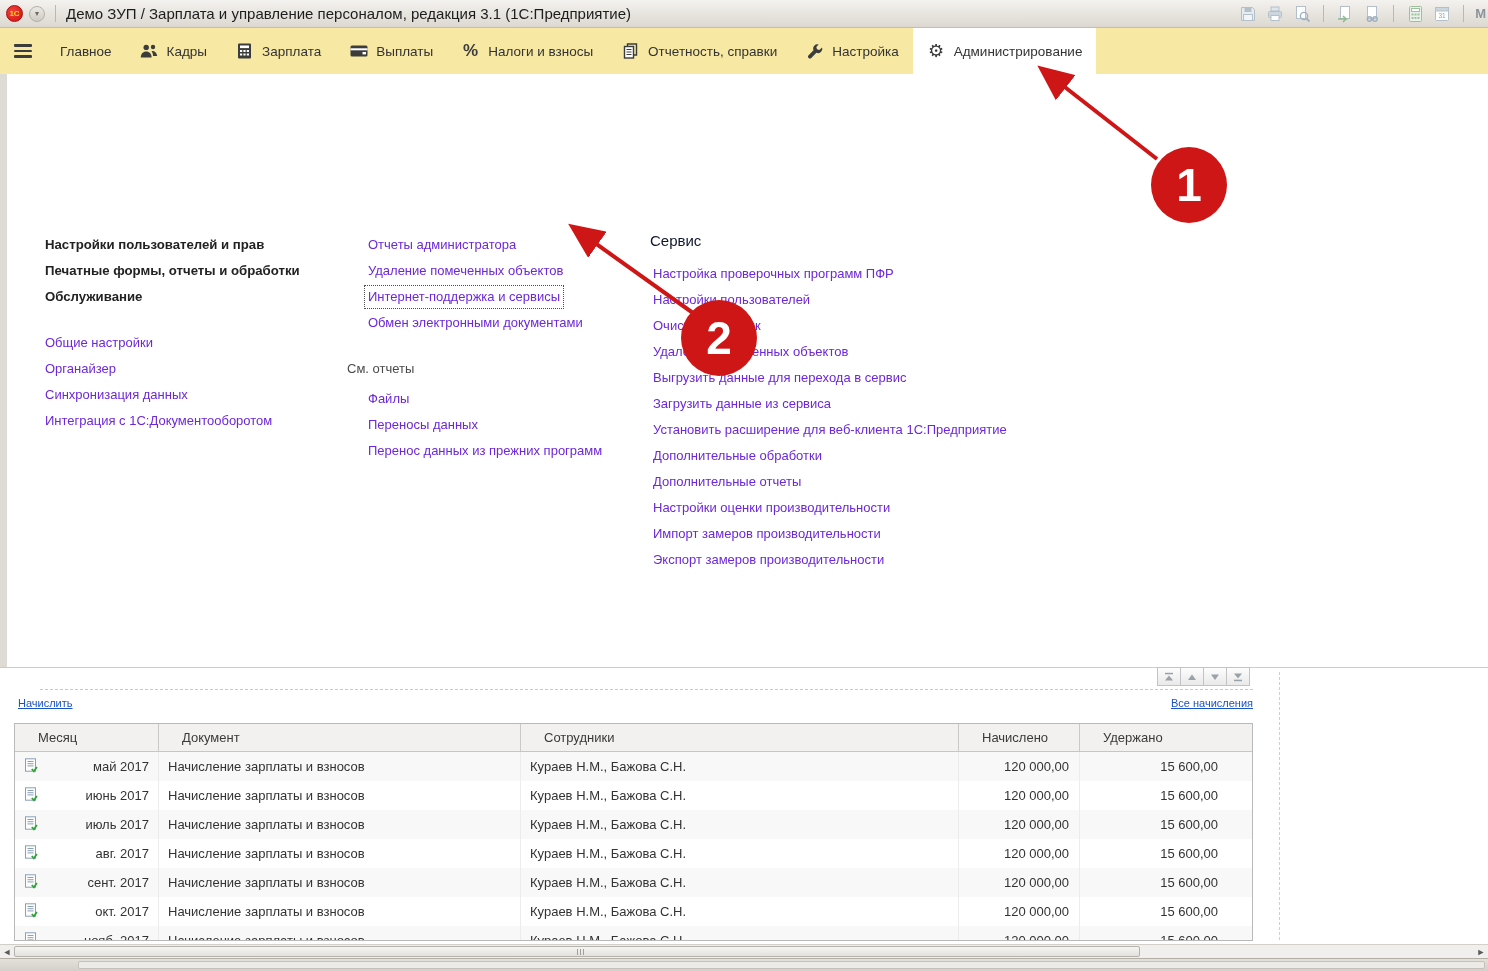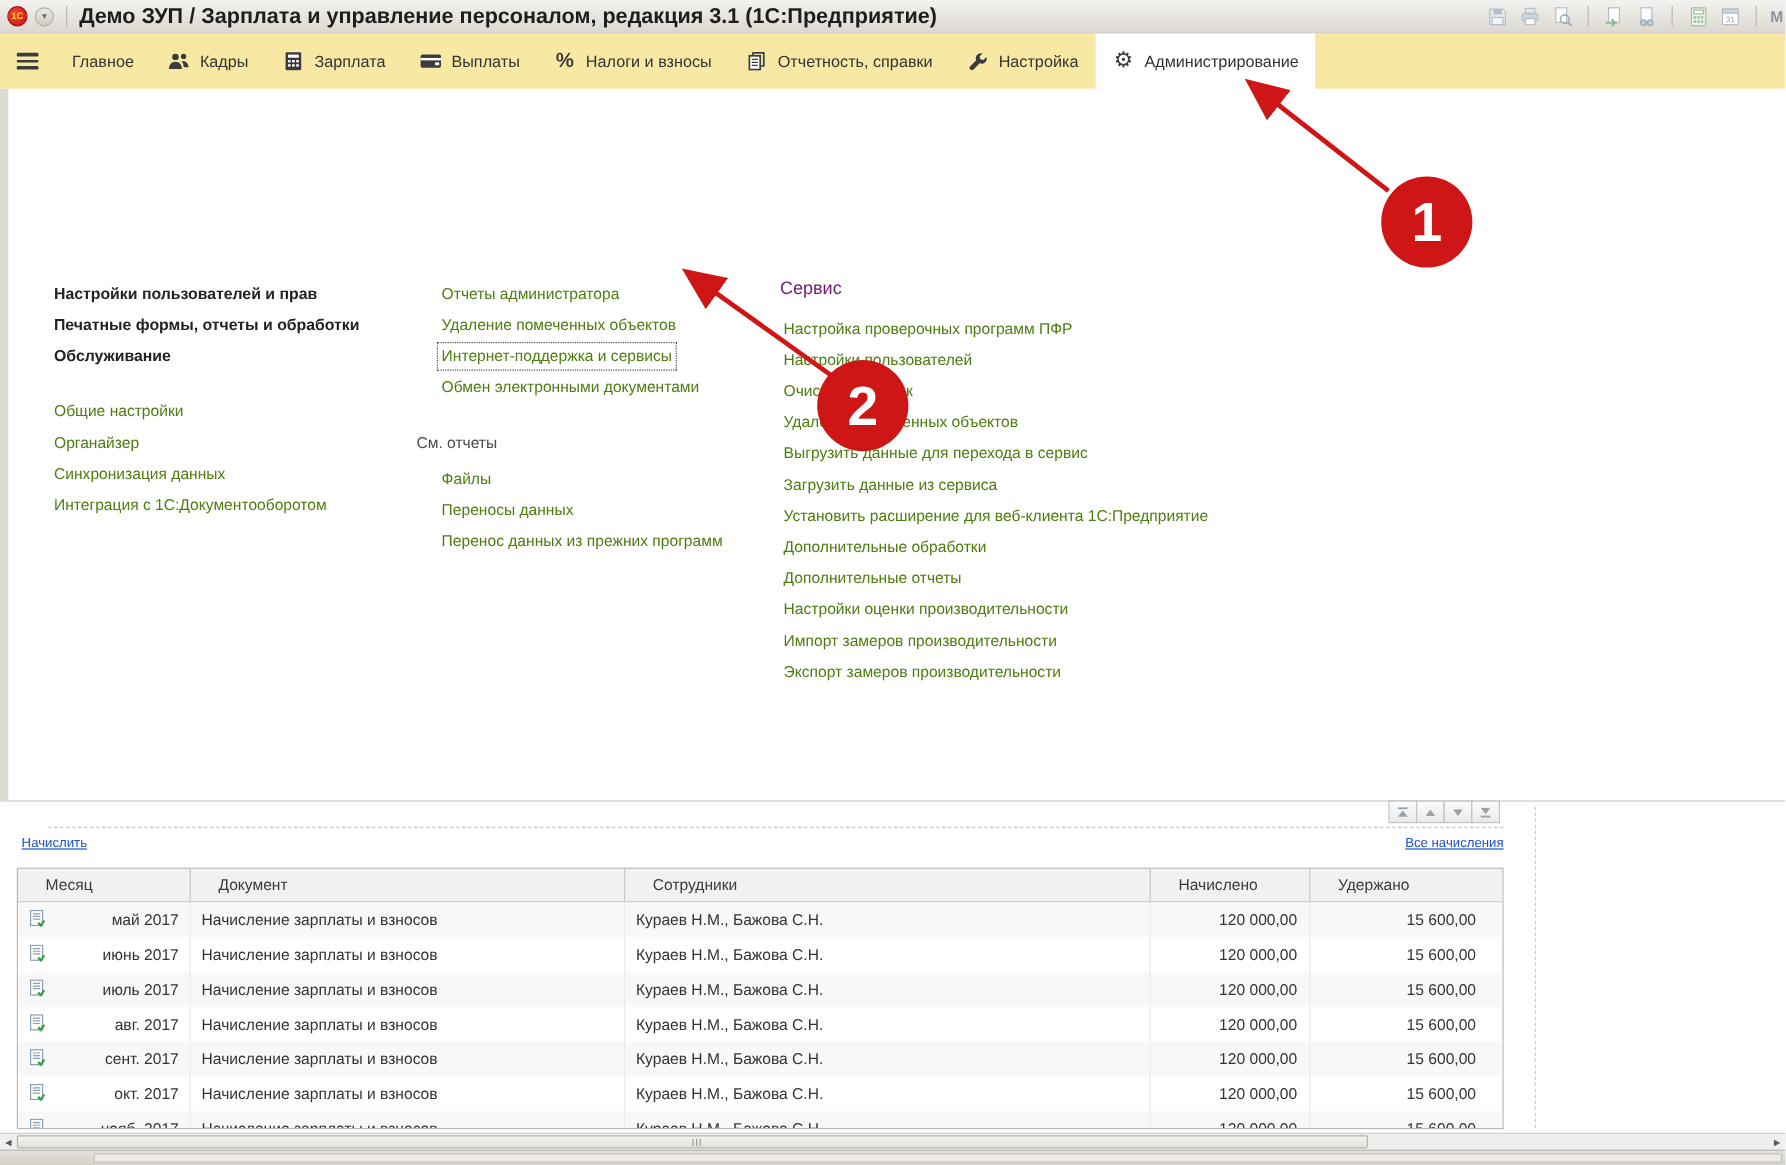--- a/index.html
+++ b/index.html
@@ -22,21 +22,21 @@
     color:#ffd21c; font-size:8px; font-weight:bold;
     display:flex; align-items:center; justify-content:center;
     border:1px solid #a50f0f;
   }
   .dd-btn {
     width:16px; height:16px; border-radius:50%;
     background:linear-gradient(#eceae6,#cfcbc4); border:1px solid #b4b0a8;
     color:#6e6a62; font-size:8px; display:flex; align-items:center; justify-content:center;
   }
   .tb-sep { width:1px; height:17px; background:#bcb8b0; margin:0 4px; }
-  .tb-title { font-size:18px; color:#1d1d1d; white-space:nowrap;font-weight:bold; }
+  .tb-title { font-size:15px; color:#1d1d1d; white-space:nowrap; }
   .tb-right { margin-left:auto; display:flex; align-items:center; gap:7px; }
   .tb-ic { width:20px; height:20px; display:flex; align-items:center; justify-content:center; }
   .tb-user { color:#8b949c; font-weight:bold; font-size:13px; margin-right:-4px; }
 
   
   .tabbar {
     position:absolute; left:0; top:28px; width:1488px; height:46px;
     background:#f7e8a3; display:flex; align-items:stretch;
   }
   .hamburger-btn {
@@ -58,30 +58,30 @@
     position:absolute; left:0; top:74px; width:1488px; height:594px;
     background:#fff; border-bottom:1px solid #cfccc6;
   }
   .menu-panel .left-strip {
     position:absolute; left:0; top:0; width:7px; height:100%; background:#dedbd5;
   }
   .mcol { position:absolute; }
   .mcol1 { left:45px; top:158px; width:310px; }
   .mcol2 { left:347px; top:158px; width:300px; }
   .mcol3 { left:650px; top:155px; width:420px; }
-  .mitem { line-height:26px; height:26px; white-space:nowrap; cursor:pointer; color:#4d7c0f; }
+  .mitem { line-height:26px; height:26px; white-space:nowrap; cursor:pointer; color:#6d28d9; }
   .mitem.bold { font-weight:bold; color:#222; font-size:13.2px; }
   .mcol1 .regular-list { margin-top:20px; }
   .mcol2 .mitem { margin-left:21px; }
   .see-also { margin-top:20px; line-height:26px; color:#4a4a4a; }
   .mcol2 .sub-list { margin-top:4px; }
   .focus-box {
     display:inline-block; border:1px dotted #4d4d4d; padding:0 3px; margin-left:-4px; line-height:22px;
   }
-  .service-header { color:#701a75; font-size:15px; line-height:24px; margin-bottom:8px; cursor:pointer; }
+  .service-header { color:#0f172a; font-size:15px; line-height:24px; margin-bottom:8px; cursor:pointer; }
   .mcol3 .mitem { margin-left:3px; }
 
   
   .navgroup {
     position:absolute; left:1158px; top:667px; display:flex;
   }
   .navbtn {
     width:24px; height:19px; border:1px solid #c3c3c3; margin-left:-1px;
     background:linear-gradient(#fdfdfd,#e9e9e9);
     display:flex; align-items:center; justify-content:center; cursor:pointer;
@@ -106,21 +106,21 @@
     border-right:1px solid #c9c9c9; font-size:13px;
   }
   .th:last-child { border-right:none; }
   .trow { display:flex; height:29px; cursor:pointer; }
   .trow:nth-child(even) { background:#f8f8f8; }
   .cell {
     display:flex; align-items:center; padding-left:9px; white-space:nowrap;
     border-right:1px solid #ececec; overflow:hidden;
   }
   .cell:last-child { border-right:none; }
-  .c1 { width:144px; } .c2 { width:362px; } .c3 { width:438px; } .c4 { width:133px; } .c5 { width:148px; }
+  .c1 { width:144px; } .c2 { width:362px; } .c3 { width:438px; } .c4 { width:121px; } .c5 { width:148px; }
   .c-month { justify-content:space-between; padding-right:9px; }
   .num { justify-content:flex-end; padding-right:10px; }
 
   .vdash {
     position:absolute; left:1279px; top:672px; height:268px; width:0;
     border-left:1px dashed #cfcfcf;
   }
 
   
   .hscroll {

